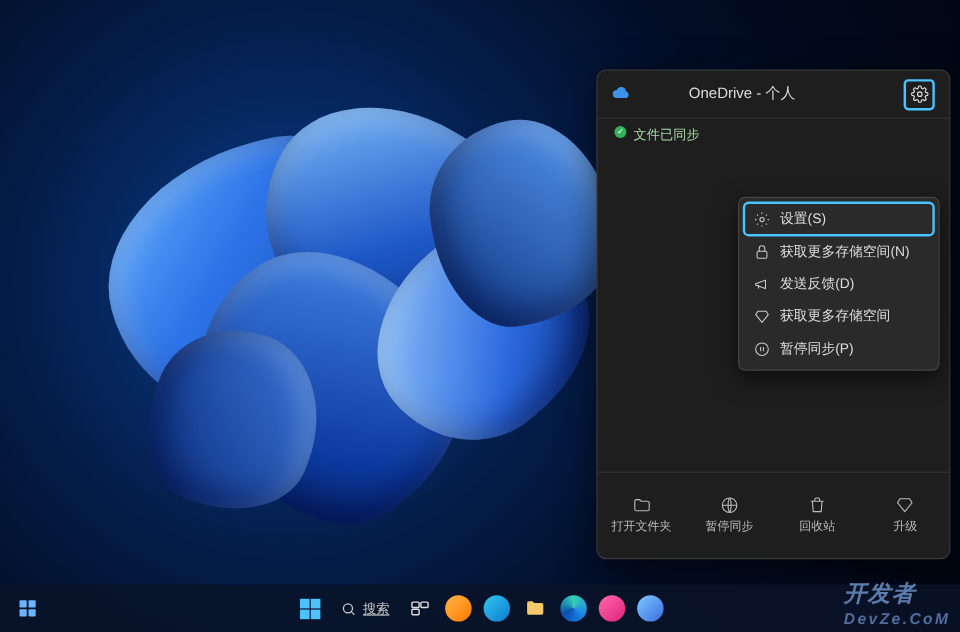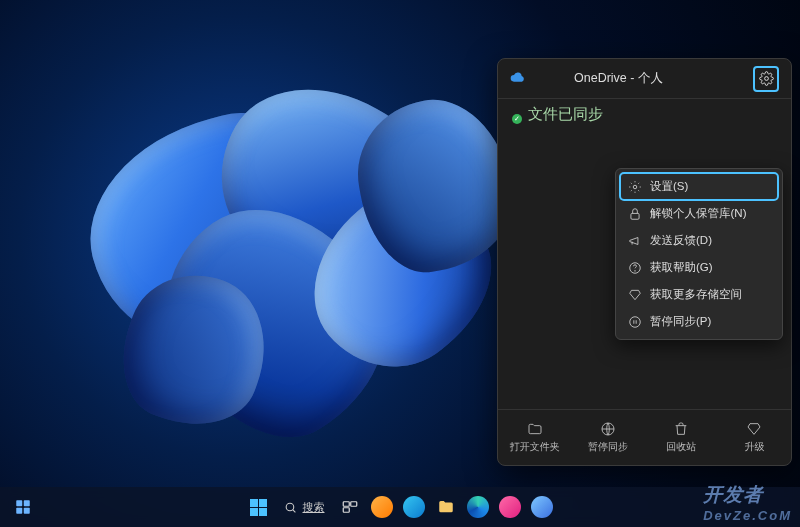--- a/index.html
+++ b/index.html
@@ -84,23 +84,23 @@
   }
   .cloud-icon { color: #3a93e8; }
   .fly-title { flex: 1; font-size: 12.5px; color: #ddd; margin-left: 40px; }
   .gear-btn {
     width: 26px; height: 26px;
     display: flex; align-items: center; justify-content: center;
     border-radius: 4px; cursor: pointer;
     border: 2px solid #4cc2ff;
   }
   .fly-status {
-    display: flex; align-items: flex-end; gap: 6px;
+    display: flex; align-items: flex-start; gap: 6px;
     padding: 6px 14px 2px;
-    font-size: 15px; color: #a8d8a8;
+    font-size: 11px; color: #a8d8a8;
   }
   .status-dot { width: 10px; height: 10px; border-radius: 50%; background: #35b35a; display: inline-flex; align-items: center; justify-content: center; }
   .status-dot::after { content: "✓"; color: #fff; font-size: 7px; }
 
   .menu {
     position: absolute;
     right: 8px; top: 42px;
     width: 168px;
     background: #2a2a2a;
     border: 1px solid #444;
@@ -118,21 +118,21 @@
   }
   .menu-item.highlight {
     outline: 2px solid #4cc2ff;
     outline-offset: -1px;
   }
   .menu-item svg { width: 14px; height: 14px; flex-shrink: 0; stroke: #ccc; fill: none; stroke-width: 1.5; }
 
   .fly-body { flex: 1; position: relative; }
 
   .fly-bottom {
-    height: 56px;
+    height: 72px;
     border-top: 1px solid #333;
     display: flex;
   }
   .fly-bottom-item {
     flex: 1;
     display: flex; flex-direction: column; align-items: center; justify-content: center;
     gap: 3px;
     font-size: 10px;
     color: #bbb;
     cursor: pointer;
@@ -192,36 +192,28 @@
               <circle cx="12" cy="12" r="3"></circle>
               <path d="M12 2v2M12 20v2M4.9 4.9l1.4 1.4M17.7 17.7l1.4 1.4M2 12h2M20 12h2M4.9 19.1l1.4-1.4M17.7 6.3l1.4-1.4"></path>
             </svg>
           <span>设置(S)</span>
         </div>
         <div class="menu-item">
           <svg viewBox="0 0 24 24">
               <rect x="5" y="11" width="14" height="10" rx="2"></rect>
               <path d="M8 11V7a4 4 0 018 0v4"></path>
             </svg>
-          <span>解锁个人保管库(N)</span>
+          <span>获取更多存储空间(N)</span>
         </div>
         <div class="menu-item">
           <svg viewBox="0 0 24 24">
               <path d="M3 11l14-5v12L3 13z"></path>
               <path d="M7 13v5"></path>
             </svg>
           <span>发送反馈(D)</span>
-        </div>
-        <div class="menu-item">
-          <svg viewBox="0 0 24 24">
-              <circle cx="12" cy="12" r="9"></circle>
-              <path d="M9.5 9a2.5 2.5 0 015 0c0 1.5-2.5 2-2.5 3.5"></path>
-              <circle cx="12" cy="17" r="0.5" fill="#ccc"></circle>
-            </svg>
-          <span>获取帮助(G)</span>
         </div>
         <div class="menu-item">
           <svg viewBox="0 0 24 24">
               <path d="M6 4h12l3 5-9 11L3 9z"></path>
             </svg>
           <span>获取更多存储空间</span>
         </div>
         <div class="menu-item">
           <svg viewBox="0 0 24 24">
               <circle cx="12" cy="12" r="9"></circle>

